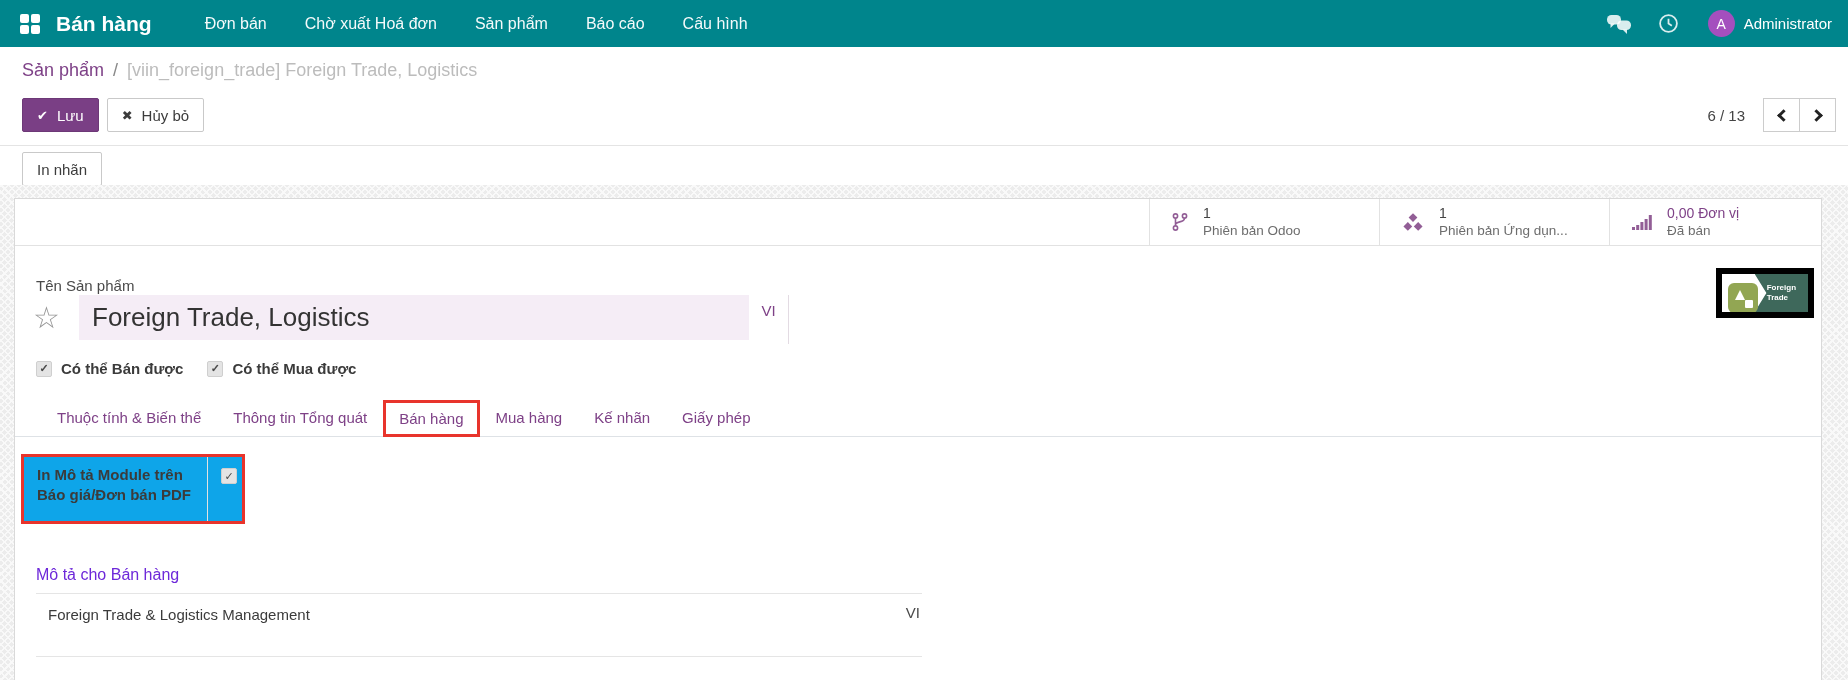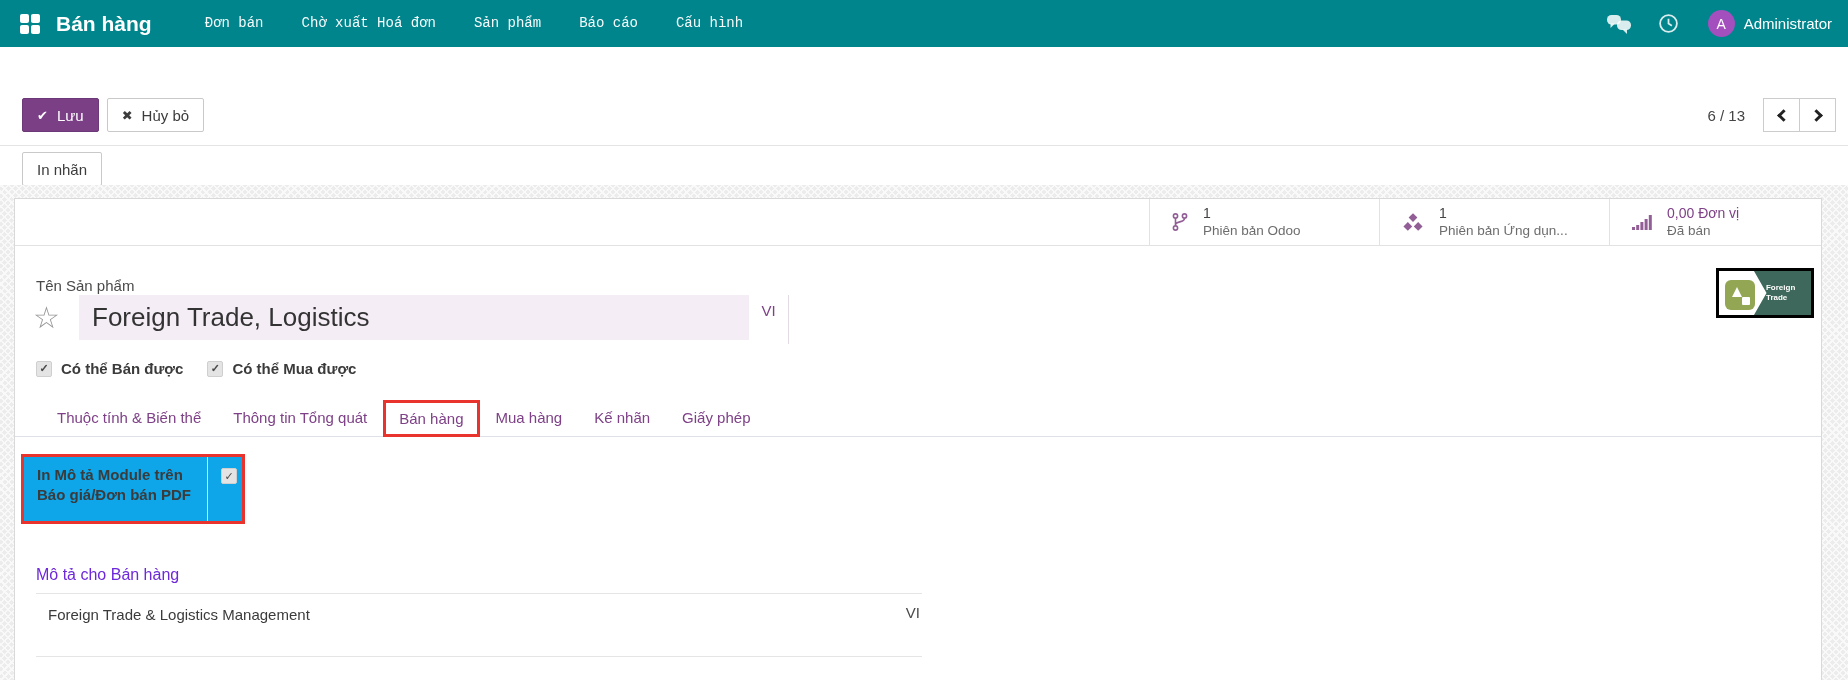--- a/index.html
+++ b/index.html
@@ -7,22 +7,22 @@
   .screen { position:relative; width:1848px; height:680px; overflow:hidden; color:#444; background:#fff; }
 
   
   .topbar { position:absolute; top:0; left:0; right:0; height:47px; background:#00858C;
             display:flex; align-items:center; padding:0 16px; color:#fff; }
   .apps { width:20px; height:20px; display:grid; grid-template-columns:9px 9px;
           grid-template-rows:9px 9px; gap:2px; margin:0 16px 0 4px; cursor:pointer; }
   .apps span { background:#fff; border-radius:2px; }
   .brand { font-size:21px; font-weight:bold; margin-right:34px; cursor:pointer; }
   .menu { display:flex; height:47px; }
-  .menu a { color:rgba(255,255,255,.96); font-size:14px; padding:0 19px; line-height:47px;
-            text-decoration:none; cursor:pointer;font-family:Liberation Mono, monospace; }
+  .menu a { color:rgba(255,255,255,.96); font-size:16px; padding:0 19px; line-height:47px;
+            text-decoration:none; cursor:pointer; }
   .topbar-right { margin-left:auto; display:flex; align-items:center; }
   .tb-icon { padding:0 13px; display:flex; align-items:center; cursor:pointer; }
   .avatar { width:27px; height:27px; border-radius:50%; background:#A44FBE; color:#fff;
             display:flex; align-items:center; justify-content:center; font-size:14px; margin:0 9px 0 16px; }
   .username { font-size:15px; cursor:pointer; }
 
   
   .control { position:absolute; top:47px; left:0; right:0; height:138px; background:#fff; }
   .breadcrumb { position:absolute; top:13px; left:22px; font-size:18px; }
   .bc-parent { color:#7E4187; cursor:pointer; }
@@ -59,21 +59,21 @@
   .stat:last-child { width:212px; }
   .stat-text { display:flex; flex-direction:column; line-height:1.3; }
   .stat-value { font-size:14px; color:#444; }
   .stat-value.purple { color:#7E4187; }
   .stat-label { font-size:13.5px; color:#6d6d6d; }
 
   .sheet-body { position:relative; height:calc(100% - 47px); }
 
   
   .banner { position:absolute; top:22px; right:7px; width:98px; height:50px; background:#fff;
-            border:3px solid #000000; overflow:hidden; }
+            border:6px solid #000000; overflow:hidden; }
   .banner-icon { position:absolute; left:6px; top:9px; width:30px; height:30px;
                  background:#92A653; border-radius:6px; }
   .banner-icon .g-tri { position:absolute; left:7px; top:7px; width:0; height:0;
       border-left:5px solid transparent; border-right:5px solid transparent; border-bottom:10px solid #fff; }
   .banner-icon .g-dot { position:absolute; right:5px; bottom:5px; width:8px; height:8px;
       background:#fff; border-radius:1px; }
   .banner-green { position:absolute; right:0; top:0; width:62%; height:100%; background:#3E685B;
       clip-path:polygon(0 0,100% 0,100% 100%,0 100%,22% 50%); display:flex; align-items:center;
       justify-content:center; padding-left:12px; }
   .banner-text { color:#fff; font-size:8px; font-weight:bold; line-height:1.25; text-align:left; }
@@ -149,20 +149,23 @@
           <circle cx="10" cy="10" r="8"></circle>
             <path d="M10 5.5 V10 l3.2 2.1"></path>
         </svg>
       </div>
       <div class="avatar">A</div>
       <div class="username">Administrator</div>
     </div>
   </header>
 
   <div class="control">
+    <div class="breadcrumb">
+      <span class="bc-parent">Sản phẩm</span><span class="bc-sep">/</span><span class="bc-current">[viin_foreign_trade] Foreign Trade, Logistics</span>
+    </div>
 
     <div class="btn-row">
       <button class="btn btn-primary">
         <span class="bicon">✔</span>
         <span>Lưu</span>
       </button>
       <button class="btn">
         <span class="bicon">✖</span>
         <span>Hủy bỏ</span>
       </button>

